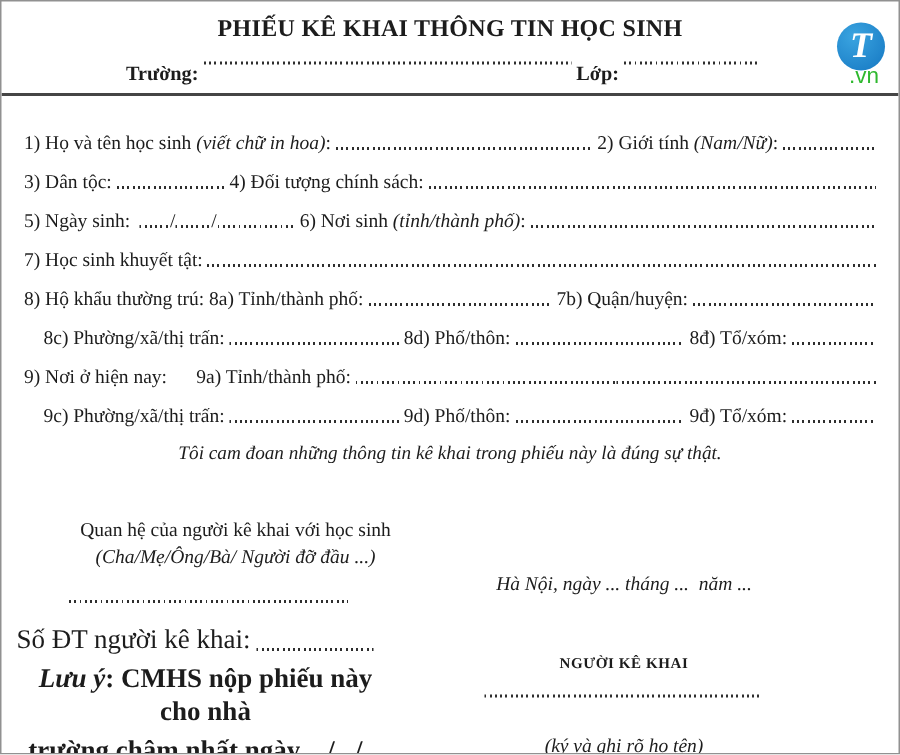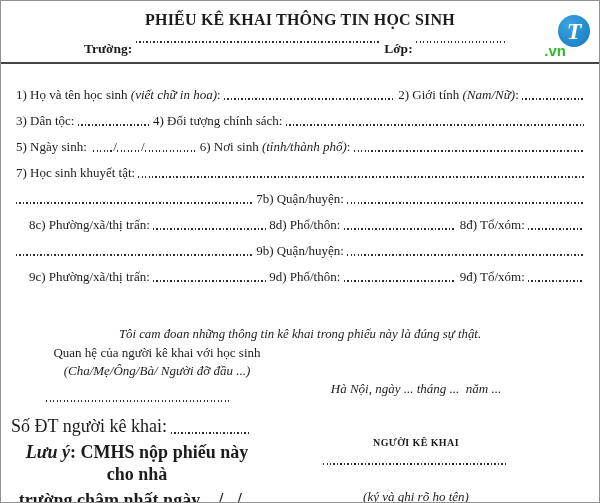--- a/index.html
+++ b/index.html
@@ -18,42 +18,42 @@
     width:32px;height:32px;border-radius:50%;flex:0 0 32px;
     display:flex;align-items:center;justify-content:center;
     color:#fff;font-family:"Liberation Serif",serif;font-style:italic;font-weight:bold;font-size:24px;
     box-shadow:0 0 0 2px #fff;
   }
   .logo-name{
     font-family:"Liberation Sans","DejaVu Sans",sans-serif;font-weight:bold;
     font-size:27px;line-height:30px;margin-left:1px;letter-spacing:.5px;
   }
   .logo-tld{
-    position:absolute;top:27px;right:24px;
-    font-family:"Liberation Sans","DejaVu Sans",sans-serif;font-weight:bold;font-size:15px;
+    position:absolute;top:27px;right:4px;
+    font-family:"Liberation Sans","DejaVu Sans",sans-serif;font-weight:normal;font-size:15px;
   }
   .school-row{
     position:absolute;top:40px;left:83px;width:422px;height:18px;
     display:flex;align-items:flex-start;font-weight:bold;font-size:13.5px;
   }
   .hrule{position:absolute;top:61px;left:0;width:100%;border-top:2px solid #454545;}
   
   .fbody{position:absolute;top:76px;left:15px;right:15px;}
   .frow{display:flex;align-items:flex-end;height:26px;font-size:13px;}
   .frow.indent{padding-left:13px;justify-content:center;}
   .seg{white-space:pre;}
   .it{font-style:italic;}
   .b{font-weight:bold;}
   .bi{font-weight:bold;font-style:italic;}
   .dots{
     height:2px;margin-bottom:3px;flex:0 0 auto;
     background-image:repeating-linear-gradient(to right,#2e2e2e 0 1.3px,transparent 1.3px 3.5px);
   }
   .dots.flex{flex:1 1 0;}
-  .statement{position:absolute;top:294px;left:0;width:100%;text-align:center;font-style:italic;font-size:12.8px;margin-top:32px;}
+  .statement{position:absolute;top:294px;left:0;width:100%;text-align:center;font-style:italic;font-size:12.8px;}
   
   .sig-left{position:absolute;top:343px;left:28px;width:256px;text-align:center;font-size:13px;line-height:18px;}
   .sig-right{position:absolute;top:343px;left:320px;width:190px;text-align:center;font-size:13px;line-height:18px;white-space:pre-wrap;}
   .sig-right .sign-title{font-weight:bold;font-size:10px;letter-spacing:.4px;}
   .dotline{height:2px;background-image:repeating-linear-gradient(to right,#2e2e2e 0 1.3px,transparent 1.3px 3.5px);}
   .dotline-left{position:absolute;top:399px;left:45px;width:186px;}
   .dotline-right{position:absolute;top:462px;left:322px;width:184px;}
   
   .footer-left{position:absolute;top:418px;left:10px;width:252px;font-size:18px;}
   .phone-row{display:flex;align-items:flex-end;height:18px;width:238px;}
@@ -109,35 +109,36 @@
         <span class="seg"> 6) Nơi sinh </span>
         <span class="seg it">(tỉnh/thành phố)</span>
         <span class="seg">: </span>
         <span class="dots flex"></span>
       </div>
       <div class="frow">
         <span class="seg">7) Học sinh khuyết tật: </span>
         <span class="dots flex"></span>
       </div>
       <div class="frow">
+        <span class="seg">8) Hộ khẩu thường trú: 8a) Tỉnh/thành phố: </span>
         <span class="dots flex"></span>
         <span class="seg"> 7b) Quận/huyện: </span>
         <span class="dots flex"></span>
       </div>
       <div class="frow indent">
         <span class="seg">8c) Phường/xã/thị trấn: </span>
         <span class="dots flex"></span>
         <span class="seg"> 8d) Phố/thôn: </span>
         <span class="dots flex"></span>
         <span class="seg"> 8đ) Tổ/xóm: </span>
         <span class="dots" style="width: 56px;"></span>
       </div>
       <div class="frow">
+        <span class="seg">9) Nơi ở hiện nay:      9a) Tỉnh/thành phố: </span>
         <span class="dots flex"></span>
-        <span class="seg"> 9b) Quận/huyện: </span>
         <span class="dots flex"></span>
       </div>
       <div class="frow indent">
         <span class="seg">9c) Phường/xã/thị trấn: </span>
         <span class="dots flex"></span>
         <span class="seg"> 9d) Phố/thôn: </span>
         <span class="dots flex"></span>
         <span class="seg"> 9đ) Tổ/xóm: </span>
         <span class="dots" style="width: 56px;"></span>
       </div>

